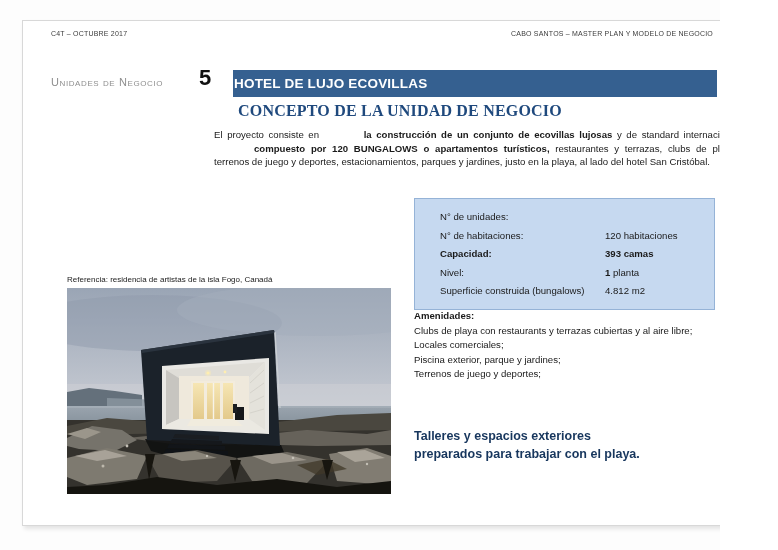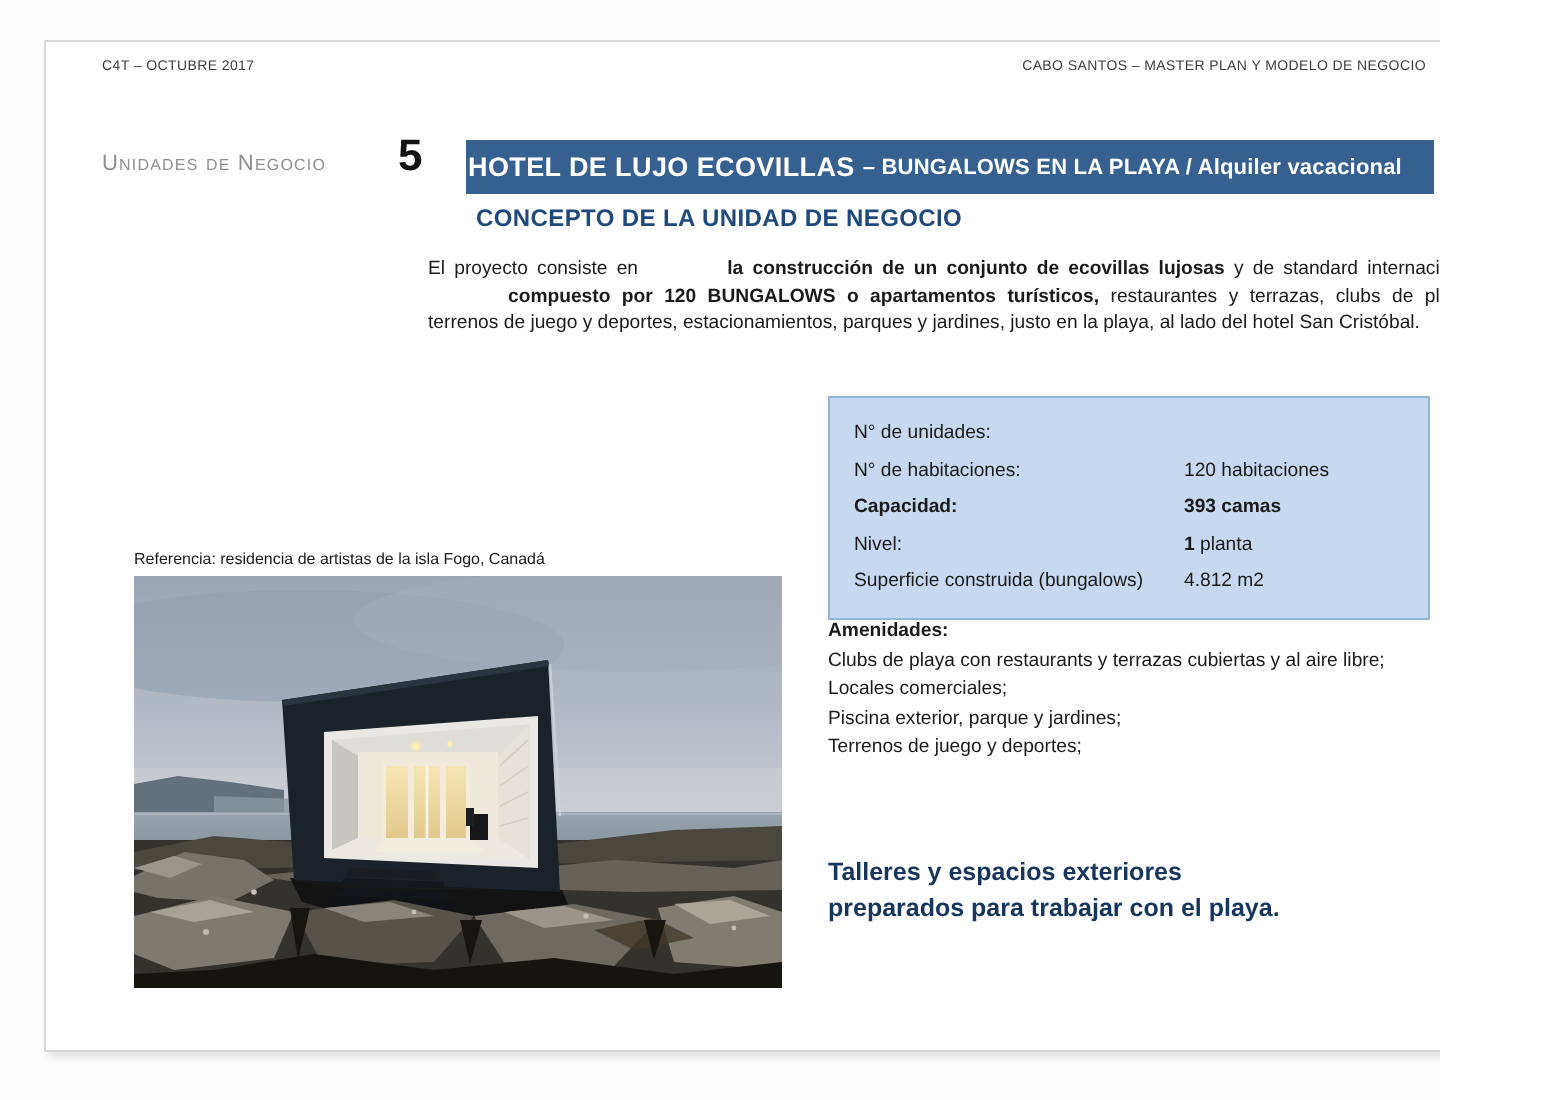--- a/index.html
+++ b/index.html
@@ -15,28 +15,28 @@
   .side-label { position:absolute; left:28px; top:55px; font-size:11px; color:#8f8f8f;
                 font-variant:small-caps; letter-spacing:.6px; white-space:nowrap; }
 
   .sec-num { position:absolute; left:176px; top:44px; font-size:22px; font-weight:bold; color:#111; }
 
   .title-bar { position:absolute; left:210px; top:49px; width:484px; height:27px; background:#356090;
                display:flex; align-items:center; padding-left:1px; white-space:nowrap; overflow:hidden; }
   .title-main { color:#ffffff; font-weight:bold; font-size:13.5px; letter-spacing:.2px; }
   .title-rest { color:#ffffff; font-size:11px; font-weight:600; margin-left:4px; letter-spacing:.1px; }
 
-  .subtitle { position:absolute; left:215px; top:81px; font-size:12px; font-weight:bold; color:#1F497D; letter-spacing:.2px; }
+  .subtitle { position:absolute; left:215px; top:81px; font-size:16px; font-weight:bold; color:#1F497D; letter-spacing:.2px;font-family:Liberation Serif, serif; }
 
   .intro { position:absolute; left:191px; top:107px; width:524px; font-size:9.6px; line-height:13.6px;
            text-align:justify; color:#1a1a1a; }
   .intro .b { font-weight:bold;padding-left:40px; }
 
   .spec-table { position:absolute; left:391px; top:177px; width:301px; height:112px;
-                background:#C6D9F0; border:1px solid #95B3D7; padding:9px 0 0 12px; }
+                background:#C6D9F0; border:1px solid #95B3D7; padding:9px 0 0 25px; }
   .spec-row { display:grid; grid-template-columns:165px 1fr; font-size:9.6px; line-height:18.6px; }
   .spec-row .b { font-weight:bold; }
 
   .photo-caption { position:absolute; left:44px; top:254px; font-size:8px; color:#1a1a1a; white-space:nowrap; }
   .photo { position:absolute; left:44px; top:267px; width:324px; height:206px; overflow:hidden; }
   .photo svg { display:block; }
 
   .amenities { position:absolute; left:391px; top:288px; width:312px; font-size:9.6px; line-height:14.6px; color:#1a1a1a; }
   .amenities .head { font-weight:bold; }
 
@@ -51,21 +51,20 @@
 
     <div class="hdr hdr-left">C4T – OCTUBRE 2017</div>
     <div class="hdr hdr-right">CABO SANTOS – MASTER PLAN Y MODELO DE NEGOCIO</div>
 
     <div class="side-label">Unidades de Negocio</div>
 
     <div class="sec-num">5</div>
 
     <div class="title-bar">
       <span class="title-main">HOTEL DE LUJO ECOVILLAS</span>
-      <span class="title-rest">– BUNGALOWS EN LA PLAYA / Alquiler vacacional</span>
     </div>
 
     <div class="subtitle">CONCEPTO DE LA UNIDAD DE NEGOCIO</div>
 
     <div class="intro"><span>El proyecto consiste en </span><span class="b">la construcción de un conjunto de ecovillas lujosas</span><span> y de standard internacional </span><span class="b">compuesto por 120 BUNGALOWS o apartamentos turísticos,</span><span> restaurantes y terrazas, clubs de playa, terrenos de juego y deportes, estacionamientos, parques y jardines, justo en la playa, al lado del hotel San Cristóbal.</span></div>
 
     <div class="spec-table">
         <div class="spec-row">
           <span>N° de unidades:</span>
         </div>

